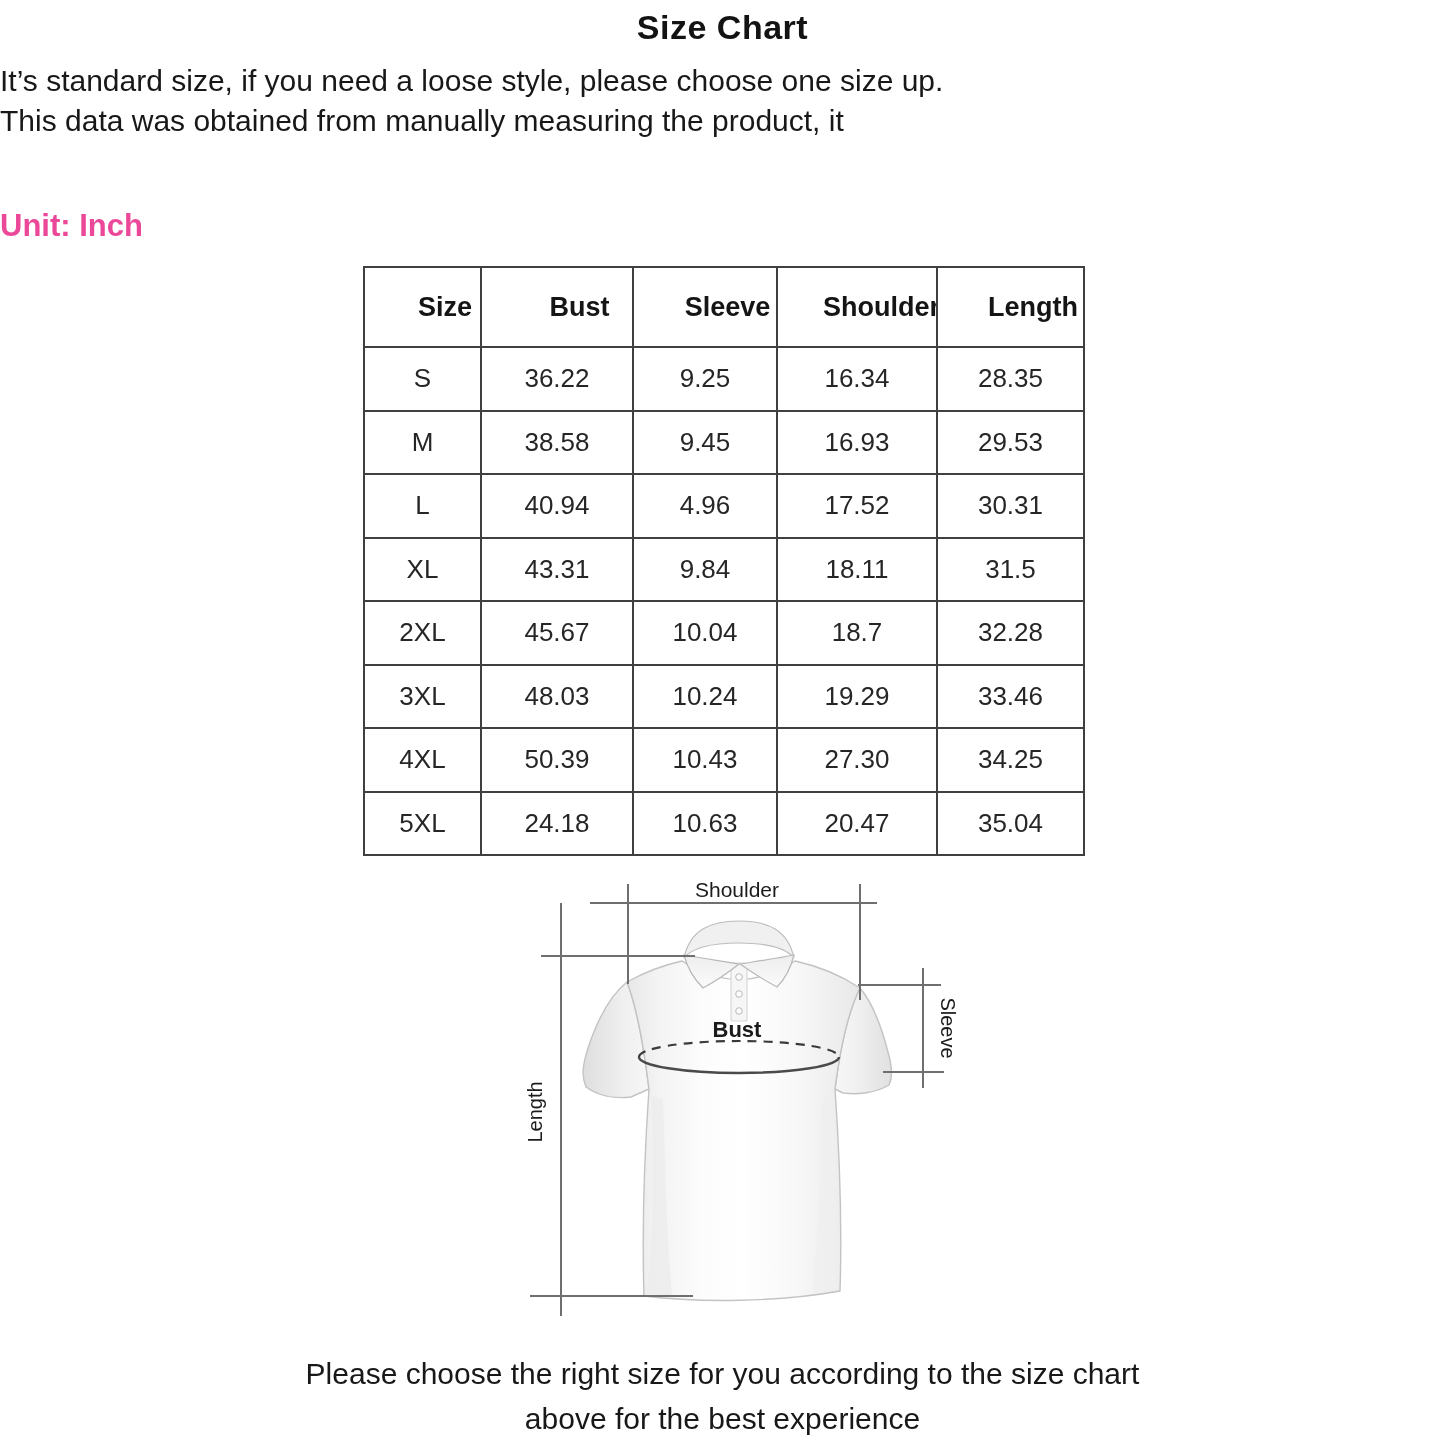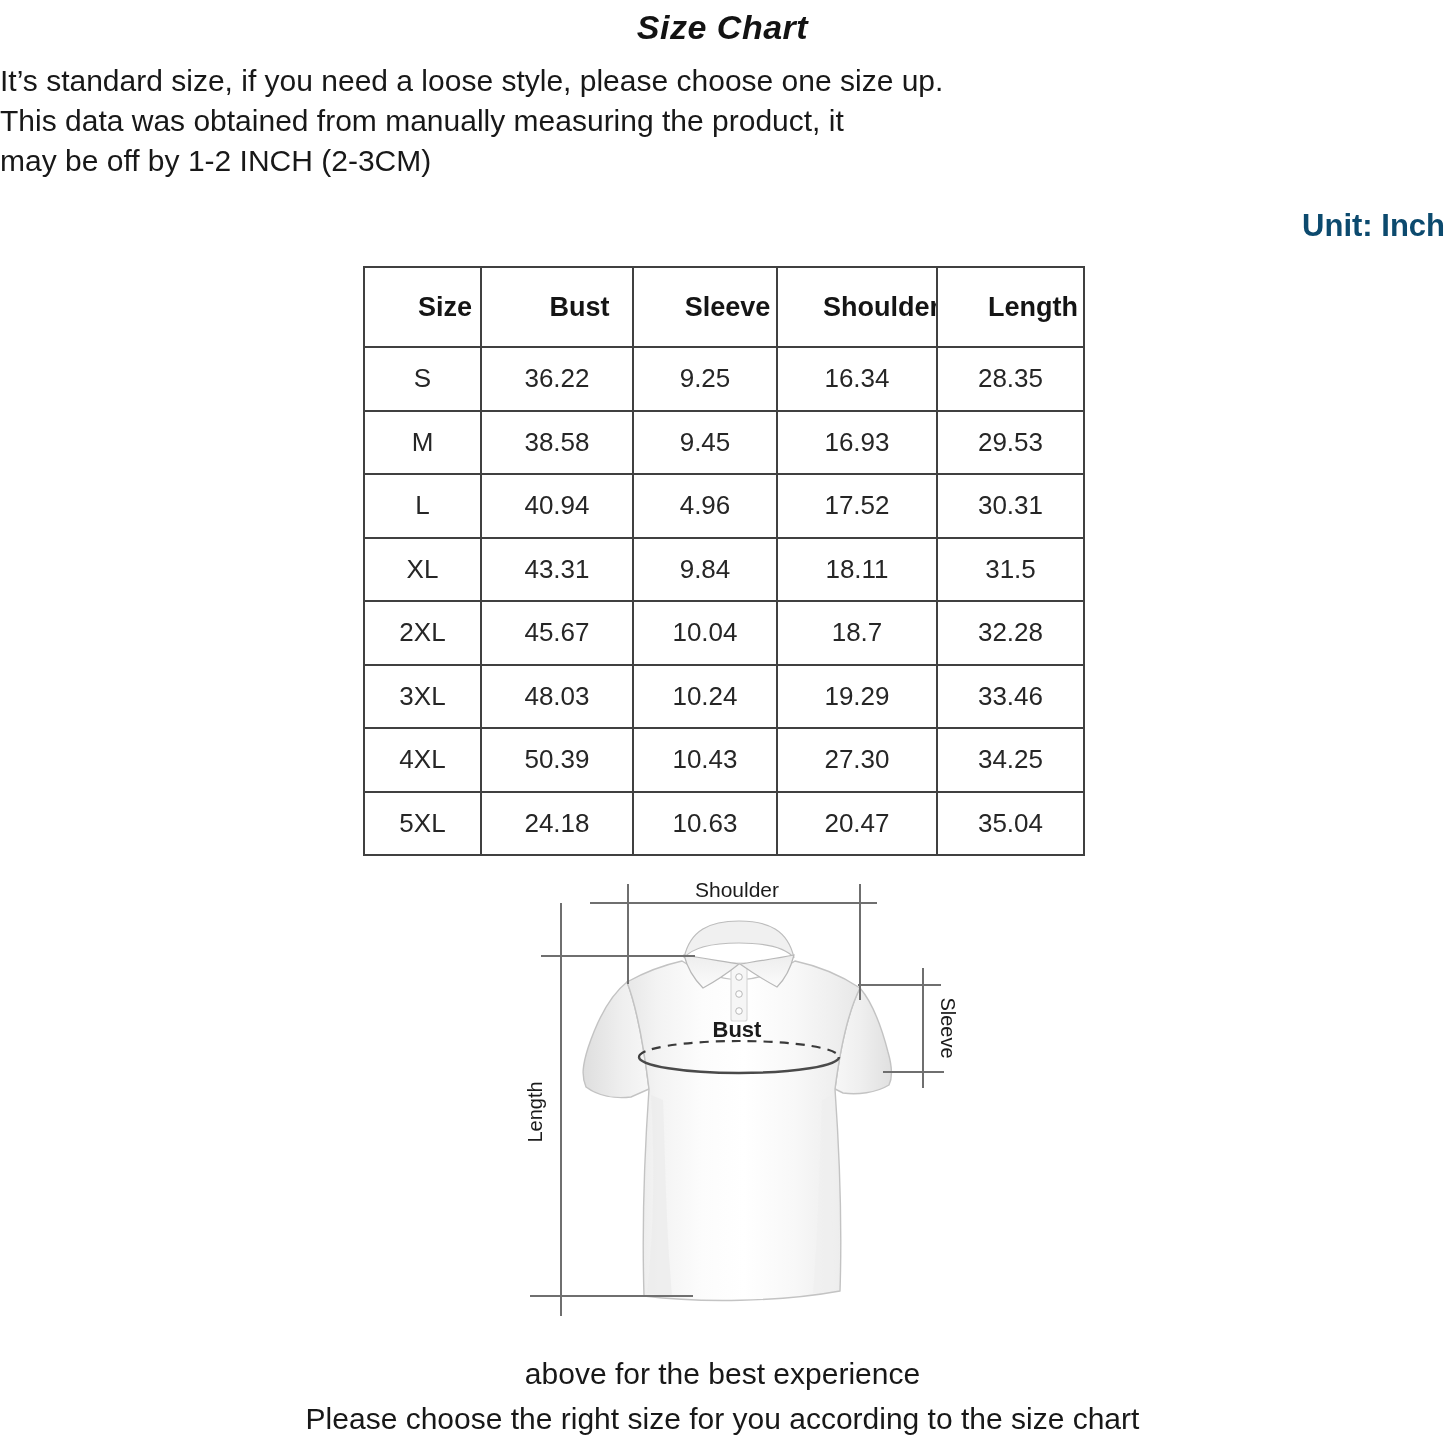--- a/index.html
+++ b/index.html
@@ -2,29 +2,29 @@
 <html><head>
 <meta charset="utf-8">
 <style>
   html,body{margin:0;padding:0;background:#ffffff;}
   .canvas{
     position:relative;width:1445px;height:1445px;background:#ffffff;
     font-family:"Liberation Sans",sans-serif;color:#1a1a1a;overflow:hidden;
   }
   .page-title{
     position:absolute;top:8px;left:0;width:100%;text-align:center;
-    font-size:34px;font-weight:bold;color:#131313;letter-spacing:.5px;font-style:italic;
+    font-size:34px;font-weight:bold;color:#131313;letter-spacing:.5px;
   }
   .subtitle{
     position:absolute;top:61px;left:0;width:100%;
     font-size:30px;line-height:40px;color:#181818;
   }
   .unit-label{
-    position:absolute;top:208px;left:0;width:100%;text-align:right;
-    font-size:31px;font-weight:bold;color:#0c4a6e;
+    position:absolute;top:208px;left:0;width:100%;text-align:left;
+    font-size:31px;font-weight:bold;color:#ec4899;
   }
   table.size-table{
     position:absolute;left:363px;top:266px;width:720px;
     border-collapse:collapse;table-layout:fixed;
     font-size:26px;color:#262626;
   }
   .size-table th,.size-table td{
     border:2px solid #404040;text-align:center;vertical-align:middle;padding:0;
     overflow:hidden;white-space:nowrap;
   }
@@ -43,21 +43,20 @@
 </head>
 <body>
 
 <div class="canvas">
 
   <div class="page-title">Size Chart</div>
 
   <div class="subtitle">
     <div>It’s standard size, if you need a loose style, please choose one size up.</div>
     <div>This data was obtained from manually measuring the product, it</div>
-    <div>may be off by 1-2 INCH (2-3CM)</div>
   </div>
 
   <div class="unit-label">Unit: Inch</div>
 
   <table class="size-table">
     <colgroup>
       <col style="width:117px">
         <col style="width:152px">
         <col style="width:144px">
         <col style="width:160px">
@@ -196,17 +195,17 @@
     <path d="M639 1057 A100 16 0 0 1 839 1057" fill="none" stroke="#3a3a3a" stroke-width="2.2" stroke-dasharray="9 7"></path>
     <path d="M639 1057 A100 16 0 0 0 839 1057" fill="none" stroke="#4a4a4a" stroke-width="2.5"></path>
 
     <text x="737" y="897" text-anchor="middle" font-size="21">Shoulder</text>
     <text x="737" y="1037" text-anchor="middle" font-size="22" font-weight="bold">Bust</text>
     <text transform="translate(941 1028) rotate(90)" text-anchor="middle" font-size="20">Sleeve</text>
     <text transform="translate(542 1112) rotate(-90)" text-anchor="middle" font-size="20">Length</text>
   </svg>
 
   <div class="footer-note">
+    <div>Please choose the right size for you according to the size chart</div>
     <div>above for the best experience</div>
-    <div>Please choose the right size for you according to the size chart</div>
   </div>
 
 </div>
 
 </body></html>

